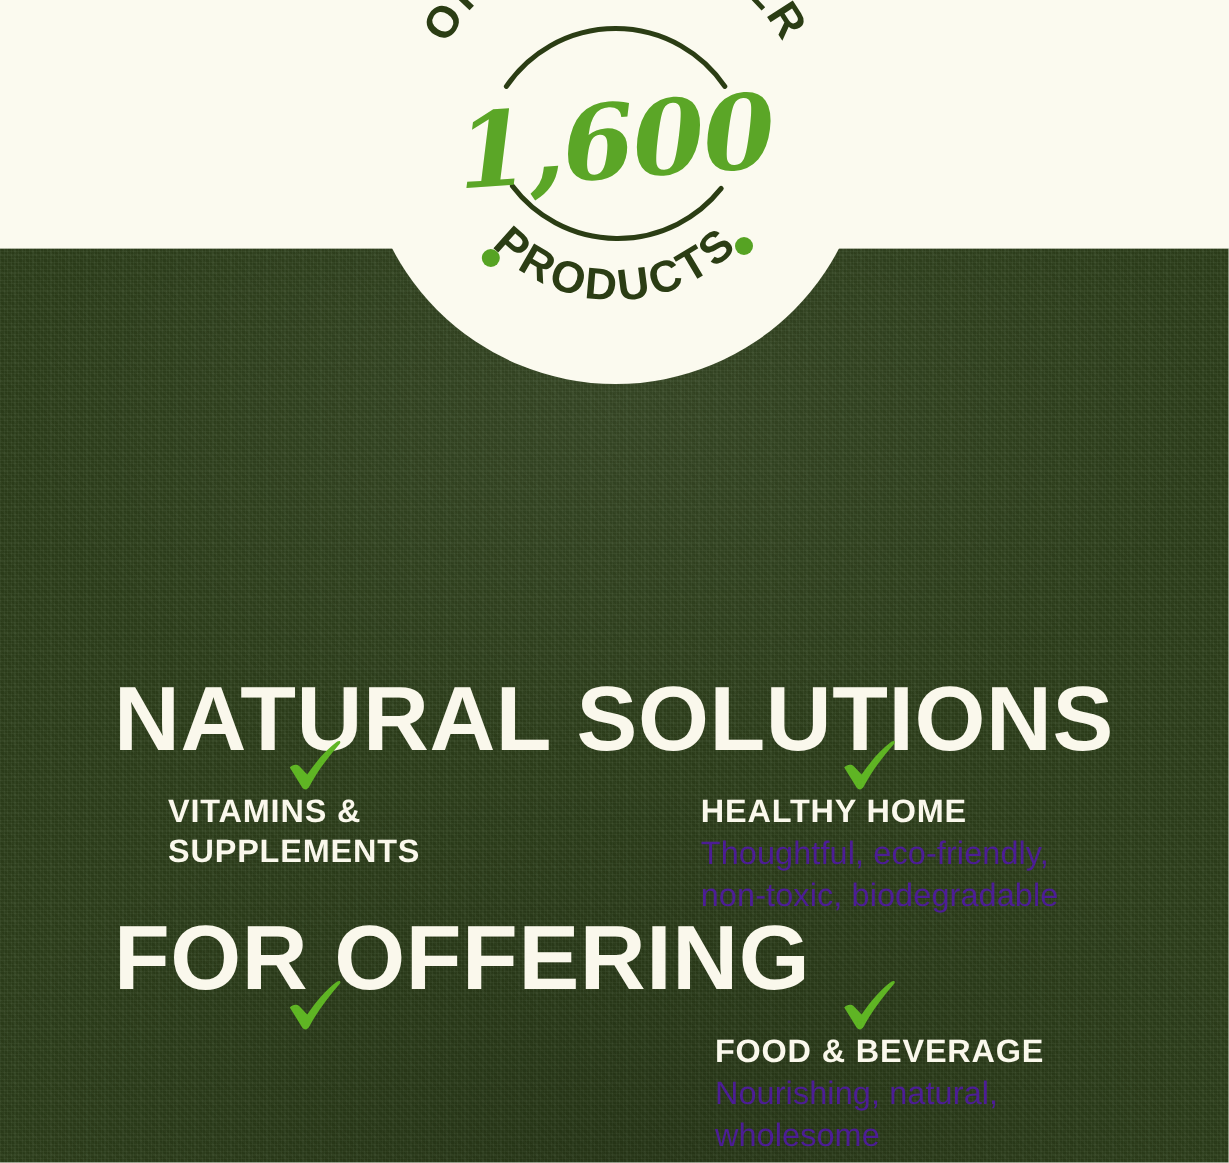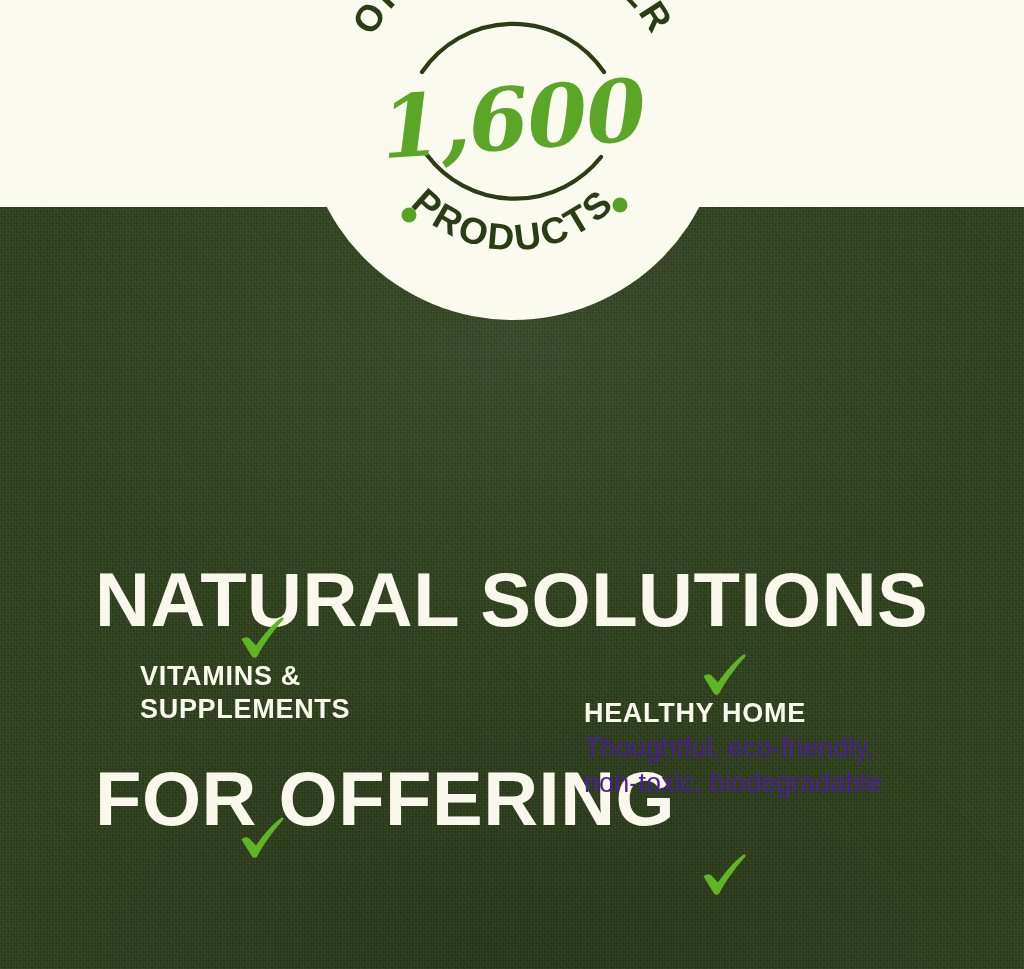--- a/index.html
+++ b/index.html
@@ -154,21 +154,21 @@
     column-gap: 0;
     row-gap: 0;
   }
   .feature {
     position: relative;
     display: flex;
     align-items: center;
     flex-direction: column;
   }
   .feature.col-left  { padding-left: 92px; }
-  .feature.col-right { padding-left: 542px; margin-left: -450px; margin-top: 37px; }
+  .feature.col-right { padding-left: 542px; margin-left: -450px; }
 
   .check {
     flex: 0 0 auto;
     width: 44px;
     height: 44px;
     margin-top: 26px;
     margin-right: 18px;
   }
   .check svg { display: block; width: 44px; height: 44px; overflow: visible; }
   .check path { fill: #5FB524; }
@@ -271,16 +271,21 @@
           </svg>
       </span>
     </div>
 
     <div class="feature col-right">
       <span class="check">
         <svg viewBox="0 0 44 44">
             <path d="M1.5 23.5 C4 21 7 20.5 9.5 22.5 L16 29.5 C24 18 32 8.5 41 2 C43.5 0.6 44.5 2.3 42.8 4.2 C33 15.5 24 27.5 17.8 39.5 C16.2 42.4 13.6 42.6 11.8 40.2 Z"></path>
           </svg>
       </span>
+      <div class="feature-text">
+        <div class="feature-title">FOOD &amp; BEVERAGE</div>
+        <p class="feature-desc">Nourishing, natural,
+wholesome</p>
+      </div>
     </div>
 
   </div>
 </div>
 
 </body></html>

